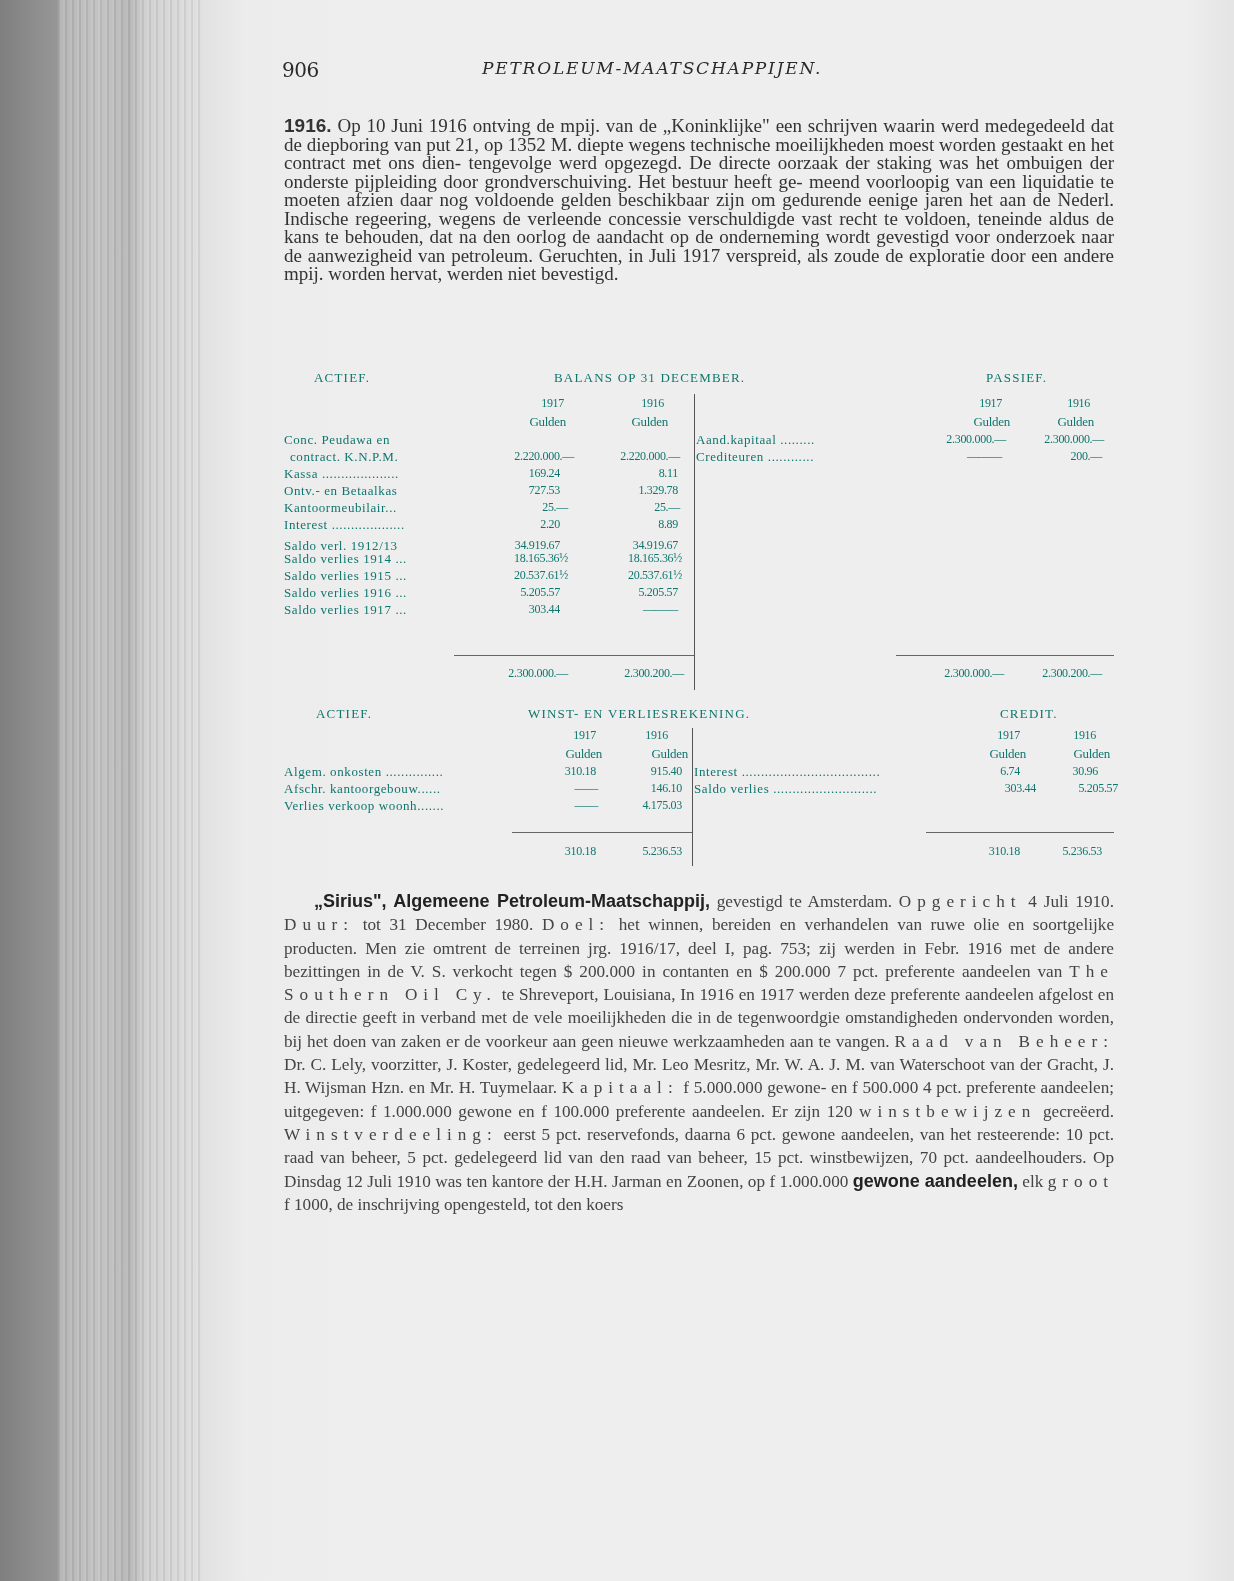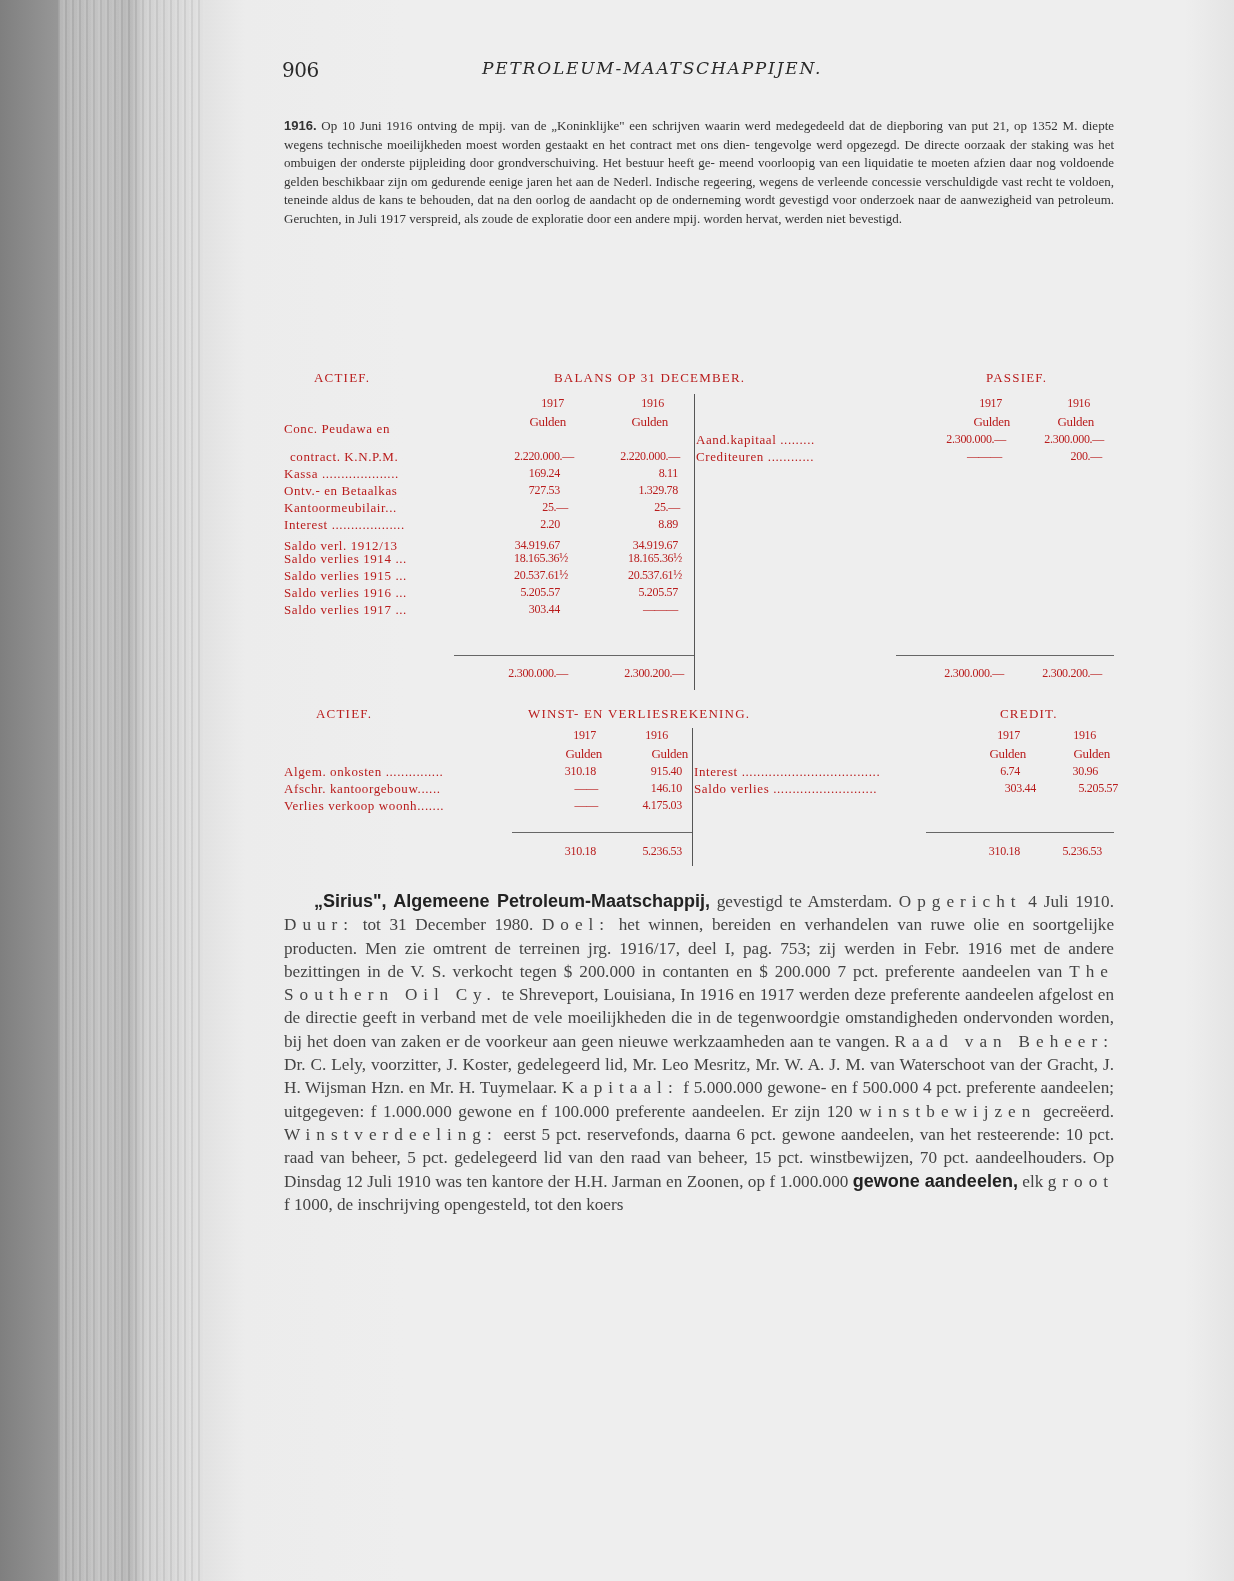--- a/index.html
+++ b/index.html
@@ -25,27 +25,27 @@
     background: linear-gradient(90deg, #e2e2e2 0px, #ececec 40px, #eeeeee 200px, #eeeeee 980px, #e4e4e4 1029px);
   }
   .header { position: absolute; top: 58px; left: 282px; width: 840px; height: 24px; }
   .pagenum { position: absolute; left: 0; top: 0; font-size: 20px; letter-spacing: -0.5px; }
   .running-title {
     position: absolute; left: 200px; top: 0; font-size: 17px; font-style: italic;
     letter-spacing: 1.8px;
   }
   .para {
     position: absolute; left: 284px; width: 830px;
-    font-family: "Liberation Serif", serif; font-size: 13px; line-height: 18.5px;
+    font-family: "Liberation Serif", serif; font-size: 19px; line-height: 18.5px;
     text-align: justify; color: #333;
   }
   .para .lead { font-family: "Liberation Sans", sans-serif; font-weight: bold; }
   .spaced { letter-spacing: 6px; }
 
-  .tbl { position: absolute; font-family: "Liberation Serif", serif; color: #b91c1c; }
+  .tbl { position: absolute; font-family: "Liberation Serif", serif; color: #0f766e; }
   .tbl .cap { position: absolute; font-size: 13px; letter-spacing: 1.2px; }
   .row { position: absolute; height: 17px; font-size: 13px; white-space: nowrap; }
   .lbl { position: absolute; left: 0; letter-spacing: 0.6px; }
   .num { position: absolute; text-align: right; font-size: 12px; letter-spacing: -0.3px; }
   .vline { position: absolute; width: 1px; background: #555; }
   .hline { position: absolute; height: 1px; background: #666; }
 
   .body2 {
     position: absolute; left: 284px; top: 890px; width: 830px;
     font-family: "Liberation Serif", serif; font-size: 17.2px; line-height: 23.3px;
@@ -100,21 +100,21 @@
 
   <div class="row" style="top:26px; left:412px; width:418px;">
     <span class="num" style="right:112px; width:80px;">1917</span>
     <span class="num" style="right:24px; width:80px;">1916</span>
   </div>
   <div class="row" style="top:44px; left:412px; width:418px;">
     <span class="num" style="right:104px; width:80px; font-size:13px;">Gulden</span>
     <span class="num" style="right:20px; width:80px; font-size:13px;">Gulden</span>
   </div>
 
-  <div class="row" style="top:51px; left:0; width:410px;text-align:center;">
+  <div class="row" style="top:62px; left:0; width:410px;text-align:center;">
     <span class="lbl">Conc. Peudawa en</span>
   </div>
   <div class="row" style="top:79px; left:0; width:410px;">
     <span class="lbl" style="left:6px;">contract. K.N.P.M.</span>
     <span class="num" style="right:120px; width:90px;">2.220.000.—</span>
     <span class="num" style="right:14px; width:90px;">2.220.000.—</span>
   </div>
   <div class="row" style="top:96px; left:0; width:410px;">
     <span class="lbl">Kassa ....................</span>
     <span class="num" style="right:134px; width:90px;">169.24</span>

